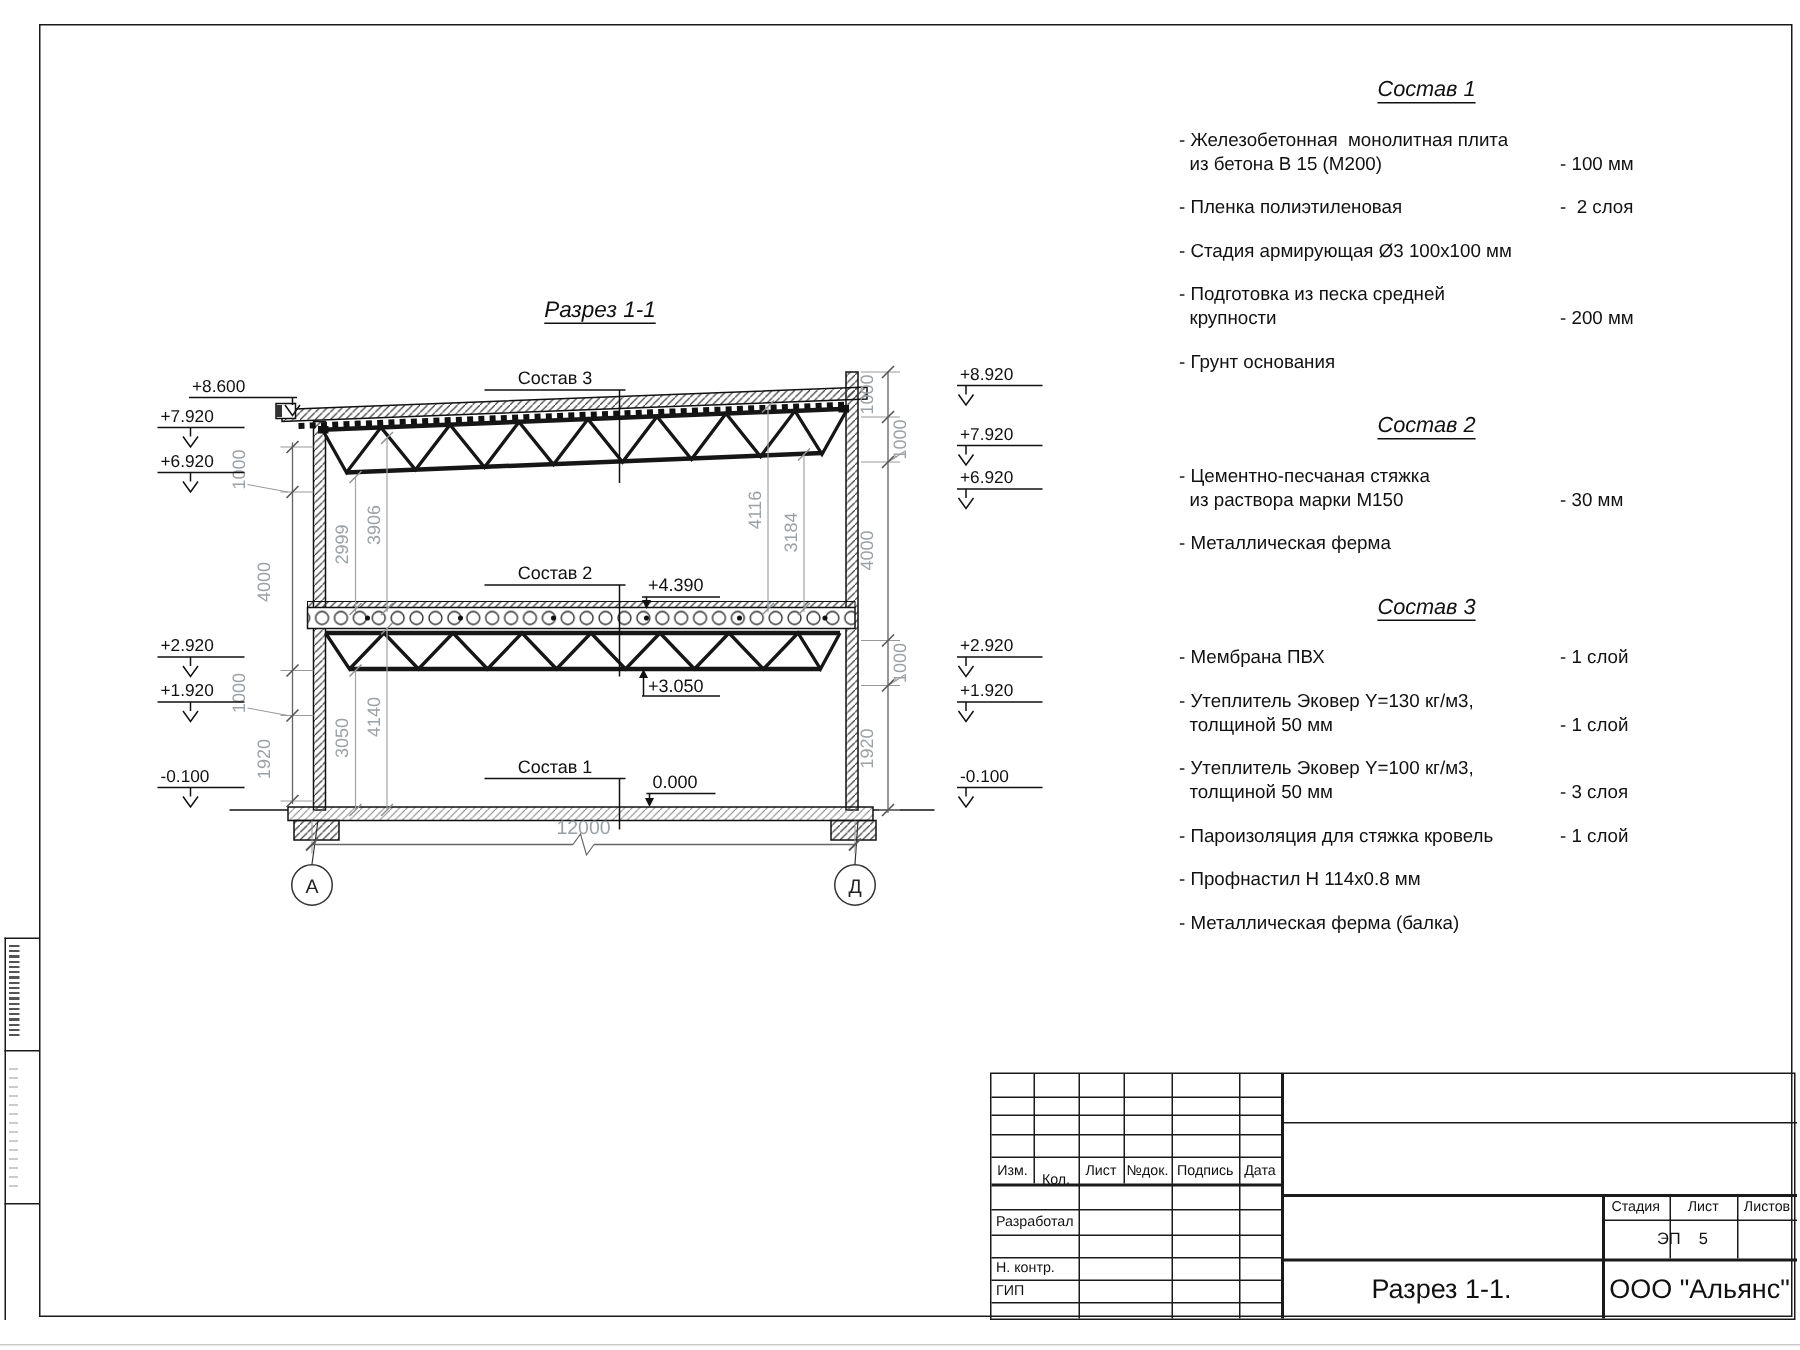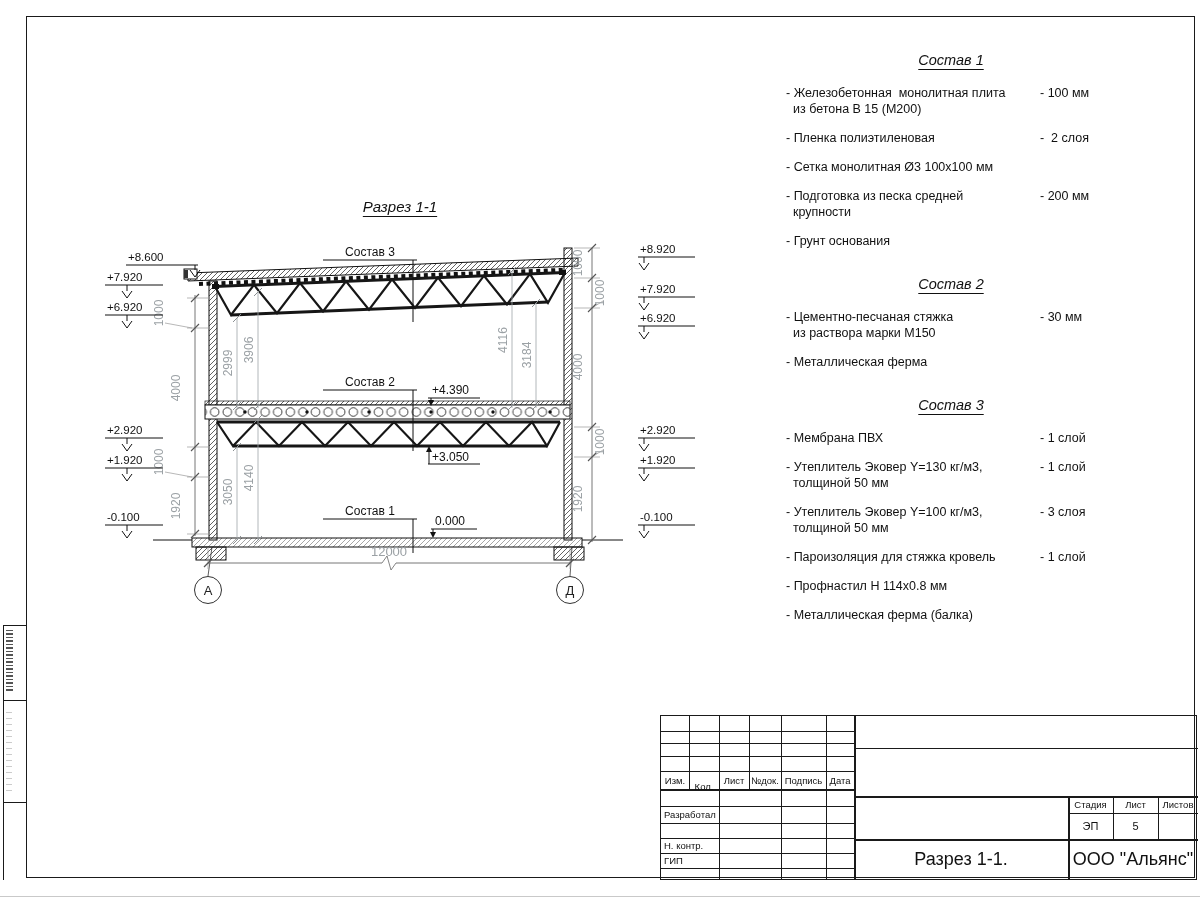--- a/index.html
+++ b/index.html
@@ -30,21 +30,21 @@
     text-decoration:underline;text-underline-offset:4px;
   }
 
   
   .comp-panel{position:absolute;left:786px;top:52px;width:330px;}
   .comp-section{margin-bottom:27px;}
   .comp-title{
     text-align:center;font-size:14.5px;font-style:italic;margin-bottom:17px;
     text-decoration:underline;text-underline-offset:4px;color:#111;
   }
-  .comp-item{display:flex;align-items:flex-start;margin-bottom:13px;font-size:12.5px;line-height:16px;color:#111;}
+  .comp-item{display:flex;align-items:flex-end;margin-bottom:13px;font-size:12.5px;line-height:16px;color:#111;}
   .comp-name{white-space:pre-wrap;}
   .comp-qty{margin-left:auto;width:76px;flex:none;white-space:pre;}
 
   
   .titleblock{position:absolute;left:660px;top:715px;width:537px;height:165px;
     border:1.6px solid #1a1a1a;box-sizing:border-box;}
   .tb-line{position:absolute;background:#1a1a1a;}
   .tb-cell{position:absolute;display:flex;align-items:center;justify-content:center;
     font-size:9.5px;color:#111;overflow:hidden;}
   .tb-cell.left{justify-content:flex-start;padding-left:3px;box-sizing:border-box;}
@@ -299,21 +299,21 @@
     <div class="comp-item">
       <div class="comp-name">- Железобетонная  монолитная плита
   из бетона В 15 (М200)</div>
       <div class="comp-qty">- 100 мм</div>
     </div>
     <div class="comp-item">
       <div class="comp-name">- Пленка полиэтиленовая</div>
       <div class="comp-qty">-  2 слоя</div>
     </div>
     <div class="comp-item">
-      <div class="comp-name">- Сетка монолитная Ø3 100х100 мм</div>
+      <div class="comp-name">- Стадия армирующая Ø3 100х100 мм</div>
       <div class="comp-qty"></div>
     </div>
     <div class="comp-item">
       <div class="comp-name">- Подготовка из песка средней
   крупности</div>
       <div class="comp-qty">- 200 мм</div>
     </div>
     <div class="comp-item">
       <div class="comp-name">- Грунт основания</div>
       <div class="comp-qty"></div>
@@ -399,18 +399,18 @@
   <div class="tb-cell" style="left:120px;top:55px;width:45px;height:18px;">Подпись</div>
   <div class="tb-cell" style="left:165px;top:55px;width:28px;height:18px;">Дата</div>
 
   <div class="tb-cell left" style="left:0;top:90px;width:58px;height:17px;">Разработал</div>
   <div class="tb-cell left" style="left:0;top:122px;width:58px;height:15px;">Н. контр.</div>
   <div class="tb-cell left" style="left:0;top:137px;width:58px;height:15px;">ГИП</div>
 
   <div class="tb-cell" style="left:407px;top:80px;width:45px;height:17px;">Стадия</div>
   <div class="tb-cell" style="left:452px;top:80px;width:45px;height:17px;">Лист</div>
   <div class="tb-cell" style="left:497px;top:80px;width:40px;height:17px;">Листов</div>
-  <div class="tb-cell tb-val" style="left:407px;top:97px;width:45px;height:26px;">ЭП</div>
+  <div class="tb-cell tb-val" style="left:429px;top:97px;width:45px;height:26px;">ЭП</div>
   <div class="tb-cell tb-val" style="left:452px;top:97px;width:45px;height:26px;">5</div>
 
   <div class="tb-cell tb-big" style="left:193px;top:123px;width:214px;height:40px;">Разрез  1-1.</div>
   <div class="tb-cell tb-big" style="left:407px;top:123px;width:130px;height:40px;">ООО "Альянс"</div>
 </div>
 
 </body></html>

